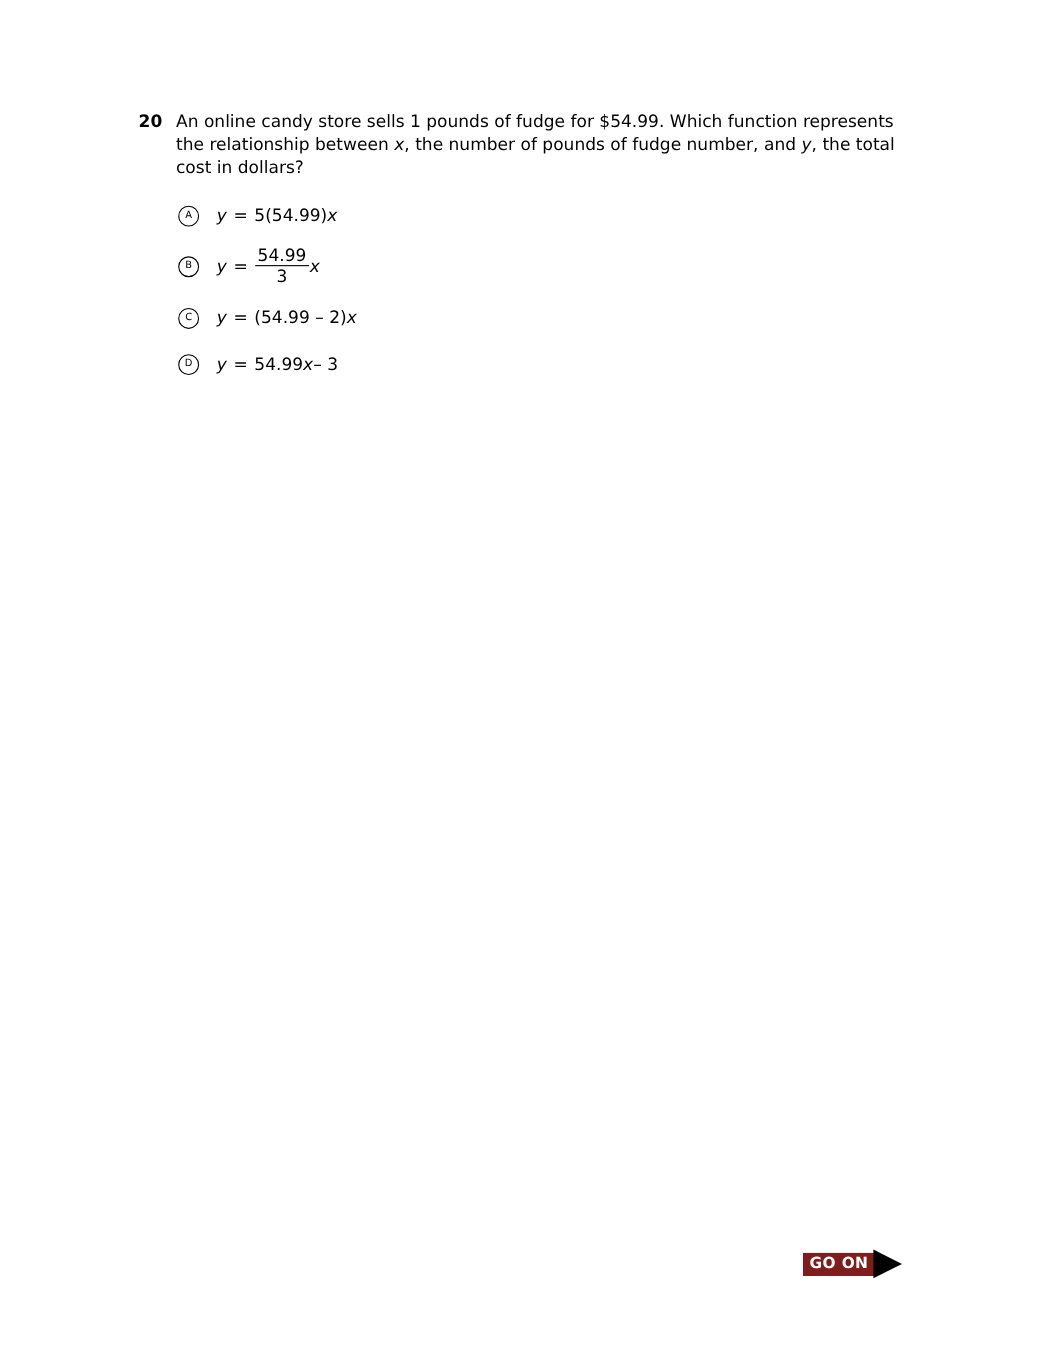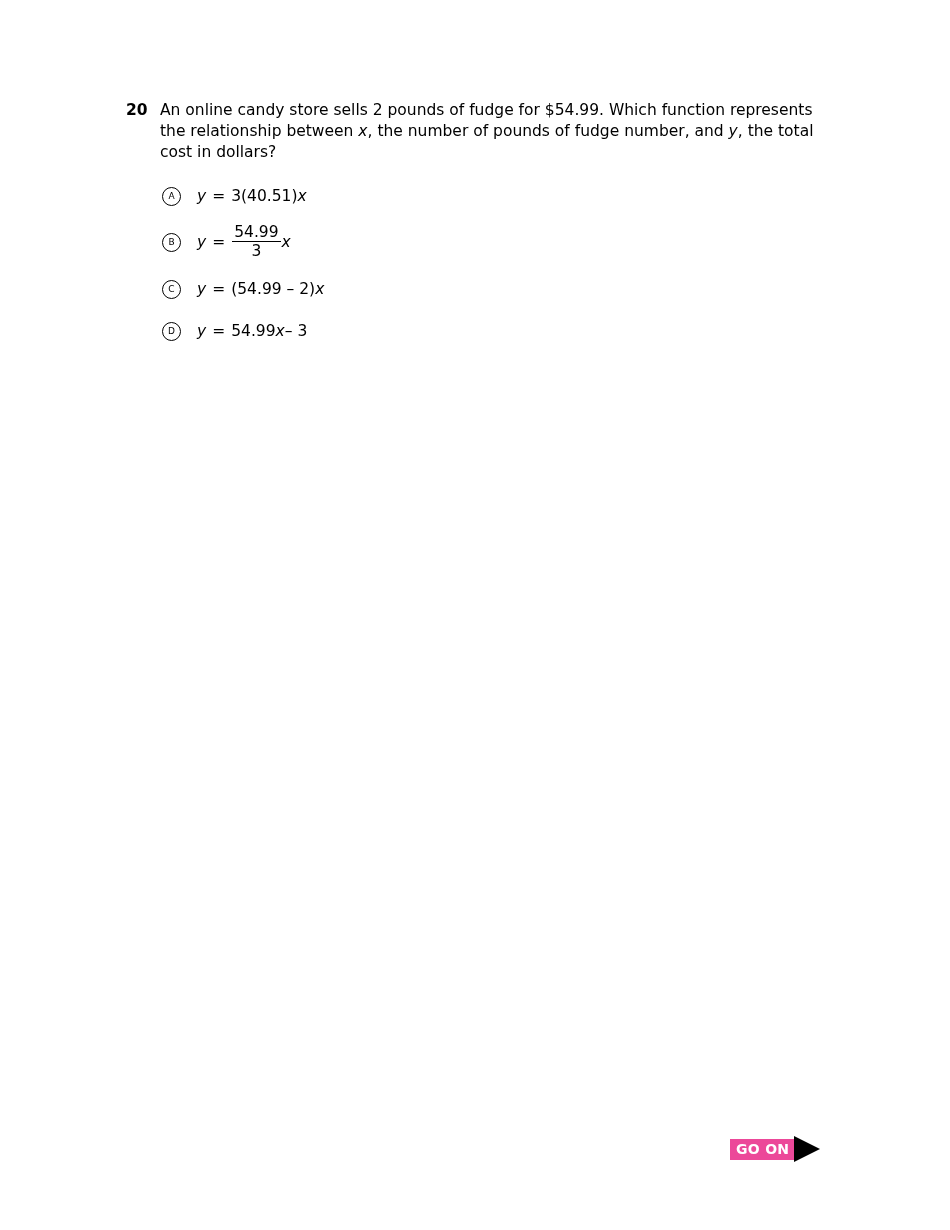--- a/index.html
+++ b/index.html
@@ -144,21 +144,21 @@
 
   .go-on {
     position: absolute;
     left: 730px;
     top: 1136px;
     display: flex;
     align-items: center;
     height: 26px;
   }
   .go-on-label {
-    background: #ec4899;
+    background: #7f1d1d;
     color: #fff;
     font-size: 14px;
     font-weight: bold;
     letter-spacing: 0.3px;
     padding: 2px 6px 3px 6px;
     line-height: 16px;
   }
   .go-on-arrow {
     width: 0;
     height: 0;
@@ -169,32 +169,32 @@
   }
 </style>
 </head>
 <body>
 
 <div class="page">
 
   <div class="question-block">
     <div class="question-row">
       <div class="question-number">20</div>
-      <div class="question-text"><span>An online candy store sells 2 pounds of fudge for $54.99. Which function represents the relationship between </span><i>x</i><span>, the number of pounds of fudge number, and </span><i>y</i><span>, the total cost in dollars?</span></div>
+      <div class="question-text"><span>An online candy store sells 1 pounds of fudge for $54.99. Which function represents the relationship between </span><i>x</i><span>, the number of pounds of fudge number, and </span><i>y</i><span>, the total cost in dollars?</span></div>
     </div>
   </div>
 
   <div class="choices">
 
     <div class="choice">
       <div class="choice-bubble">A</div>
       <div class="choice-content">
         <i>y</i>
         <span class="eq">=</span>
-        <span>3(40.51)</span>
+        <span>5(54.99)</span>
           <i>x</i>
       </div>
     </div>
 
     <div class="choice">
       <div class="choice-bubble">B</div>
       <div class="choice-content">
         <i>y</i>
         <span class="eq">=</span>
         <span class="frac">

